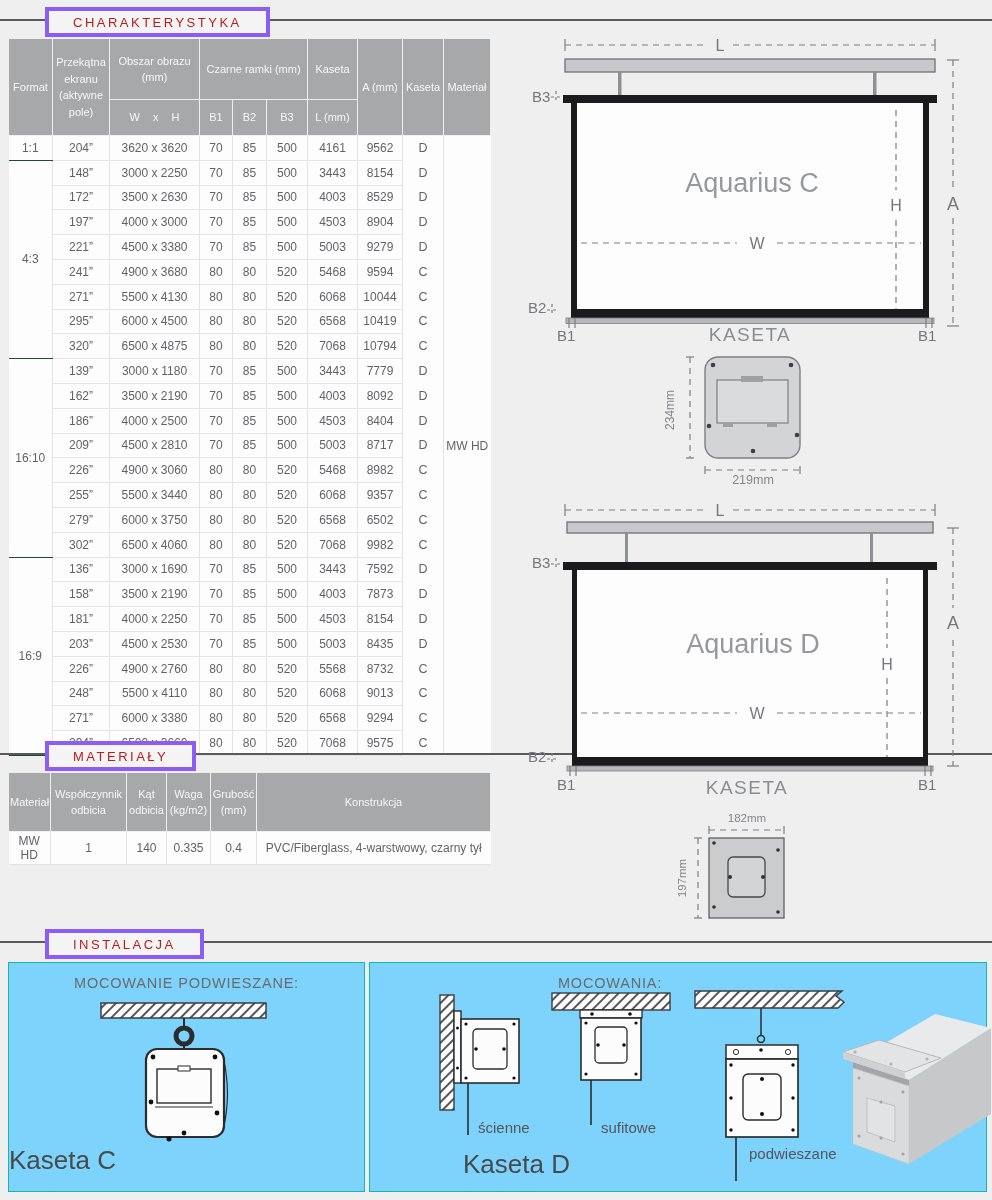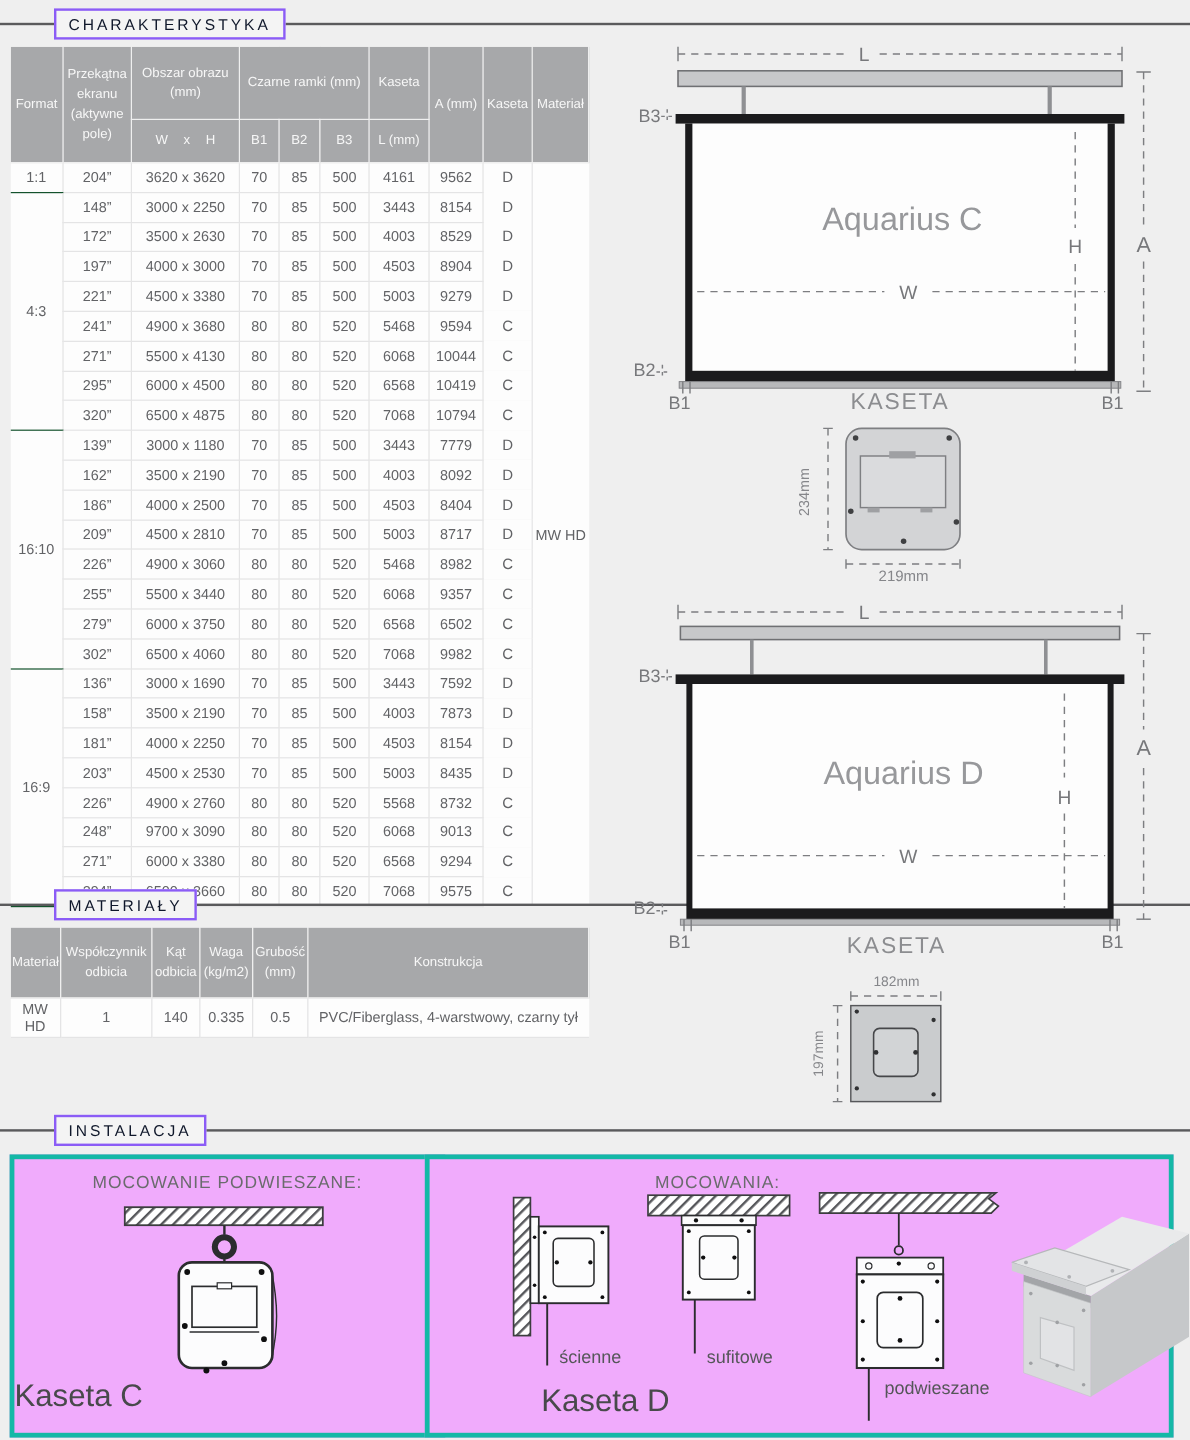--- a/index.html
+++ b/index.html
@@ -1,21 +1,21 @@
 <!DOCTYPE html>
 <html><head>
 <meta charset="utf-8">
 <style>
   html,body{margin:0;padding:0}
   .page{position:relative;width:992px;height:1200px;background:#efefef;
         font-family:"Liberation Sans",sans-serif;color:#58585a;overflow:hidden}
   
   .hr{position:absolute;left:0;width:992px;height:2px;background:#5a5a5c}
-  .sec-box{position:absolute;left:45px;height:22px;border:2px solid #8b5cf6;background:#f4f4f4;
-           display:flex;align-items:center;padding:0 10px;font-size:13px;letter-spacing:2.5px;color:#0f172a;white-space:nowrap}
+  .sec-box{position:absolute;left:45px;height:22px;border:4px solid #8b5cf6;background:#f4f4f4;
+           display:flex;align-items:center;padding:0 24px;font-size:13px;letter-spacing:2.5px;color:#b91c1c;white-space:nowrap}
   
   table{border-collapse:collapse;table-layout:fixed}
   .spec{position:absolute;left:8px;top:38px;width:482px}
   .spec th,.mat-t th{background:#a7a8aa;color:#f7f7f7;font-weight:400;font-size:11px;
         border:1px solid #efefef;line-height:1.5;padding:2px 1px;text-align:center}
   .spec td{background:#fdfdfd;font-size:12px;color:#626366;text-align:center;height:23.8px;padding:0}
   .spec td.fmt{border-right:1px solid #e4e4e5;border-bottom:1px solid #14532d}
   .spec td.diag,.spec td.dims,.spec td.b,.spec td.l,.spec td.a{border-right:1px solid #e4e4e5;border-bottom:1px solid #e4e4e5}
   .spec td.kas{border-right:1px solid #e4e4e5;font-size:12.5px}
   .spec td.mat{font-size:12px}
@@ -29,23 +29,23 @@
   .dim{stroke:#7d7e81;stroke-width:1.2;fill:none}
   .dsh{stroke-dasharray:6 5}
   text{font-family:"Liberation Sans",sans-serif}
   .dl{fill:#77787b;font-size:16px}
   .dlb{fill:#77787b;font-size:15px}
   .ttl{fill:#97989b;font-size:27px}
   .kas-cap{fill:#8c8d90;font-size:19px;letter-spacing:1.5px}
   .mm{fill:#85868a;font-size:12px}
   .blk{fill:#1b1b1d}
   
-  .panel{position:absolute;background:#f0abfc;border:4px solid #14b8a6}
+  .panel{position:absolute;background:#7dd3fc;border:1px solid #14b8a6}
   #p-left{left:8px;top:962px;width:355px;height:228px}
-  #p-right{left:354px;top:962px;width:616px;height:228px}
+  #p-right{left:369px;top:962px;width:616px;height:228px}
   .p-title{position:absolute;top:12px;text-align:center;font-size:14.5px;letter-spacing:.8px;color:#6a6b6d;width:100%}
   #p-right .p-title{width:480px}
   .p-caption{position:absolute;font-size:26px;color:#48494b;}
   .mount-lbl{fill:#555659;font-size:15px}
   .ln{stroke:#2b2c2e;fill:none}
 </style>
 </head>
 <body>
 
 <svg width="0" height="0" style="position:absolute">
@@ -315,21 +315,21 @@
           <td class="dims">4900 x 2760</td>
           <td class="b">80</td>
           <td class="b">80</td>
           <td class="b">520</td>
           <td class="l">5568</td>
           <td class="a">8732</td>
           <td class="kas">C</td>
         </tr>
         <tr>
           <td class="diag">248”</td>
-          <td class="dims">9700 x 3090</td>
+          <td class="dims">5500 x 4110</td>
           <td class="b">80</td>
           <td class="b">80</td>
           <td class="b">520</td>
           <td class="l">6068</td>
           <td class="a">9013</td>
           <td class="kas">C</td>
         </tr>
         <tr>
           <td class="diag">271”</td>
           <td class="dims">6000 x 3380</td>
@@ -374,21 +374,21 @@
         <th>Grubość (mm)</th>
         <th>Konstrukcja</th>
       </tr>
     </thead>
     <tbody>
         <tr>
           <td>MW HD</td>
           <td>1</td>
           <td>140</td>
           <td>0.335</td>
-          <td>0.5</td>
+          <td>0.4</td>
           <td>PVC/Fiberglass, 4-warstwowy, czarny tył</td>
         </tr>
       </tbody>
   </table>
 
   <svg class="dg" style="left:515px;top:30px" width="475" height="322" viewBox="0 0 475 322">
 
     <line class="dim dsh" x1="50" y1="15" x2="192" y2="15"></line>
     <line class="dim dsh" x1="218" y1="15" x2="420" y2="15"></line>
     <line class="dim" x1="50" y1="9" x2="50" y2="21"></line>

